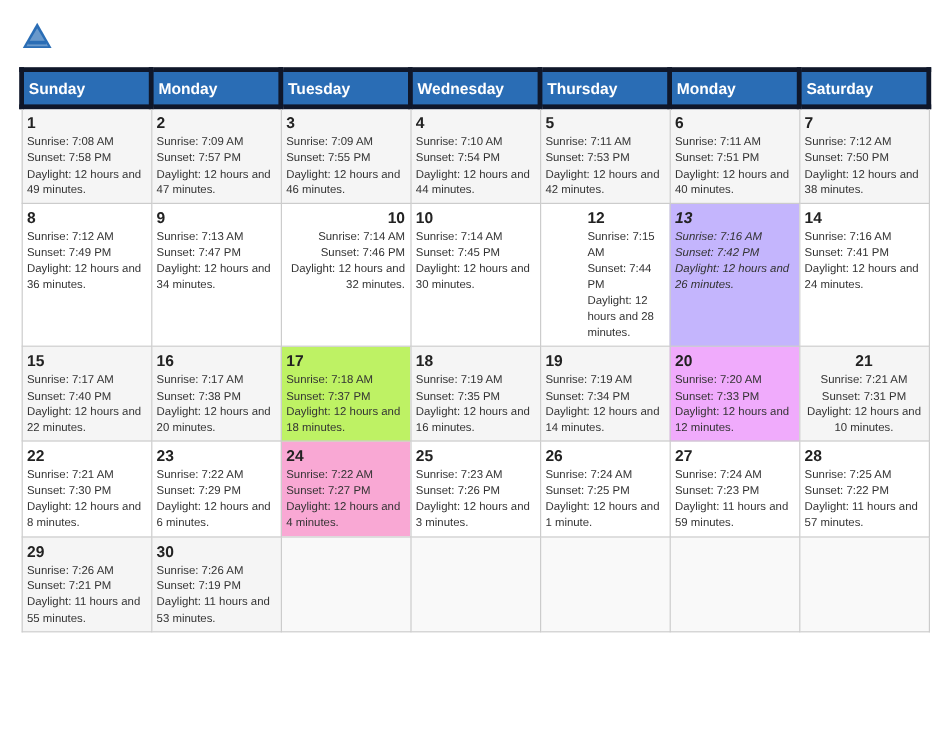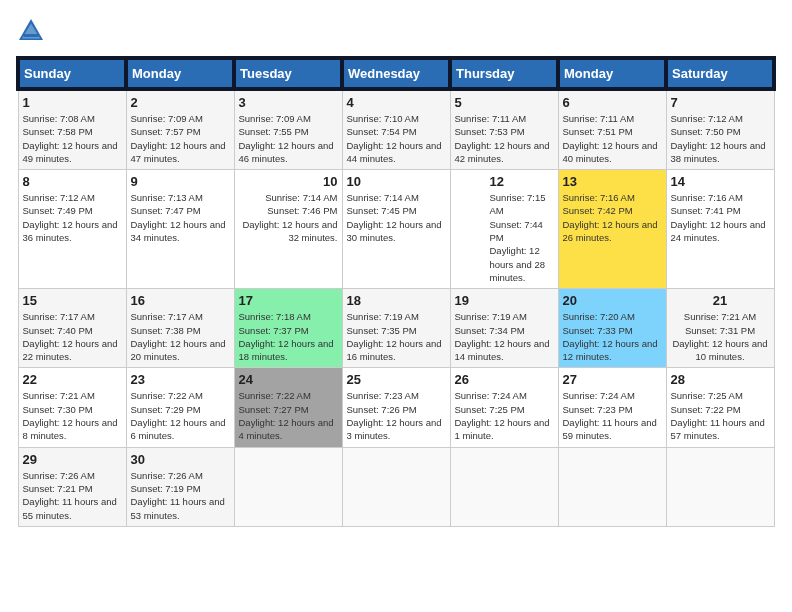--- a/index.html
+++ b/index.html
@@ -160,47 +160,47 @@
           <td style="background: rgb(255, 255, 255);"><span class="day-number">8</span>
 <span class="cell-text">Sunrise: 7:12 AM<br>Sunset: 7:49 PM<br>Daylight: 12 hours and 36 minutes.</span></td>
           <td style="background: rgb(255, 255, 255);"><span class="day-number">9</span>
 <span class="cell-text">Sunrise: 7:13 AM<br>Sunset: 7:47 PM<br>Daylight: 12 hours and 34 minutes.</span></td>
           <td style="background: rgb(255, 255, 255); text-align: right;"><span class="day-number">10</span>
 <span class="cell-text">Sunrise: 7:14 AM<br>Sunset: 7:46 PM<br>Daylight: 12 hours and 32 minutes.</span></td>
           <td style="background: rgb(255, 255, 255);"><span class="day-number">10</span>
 <span class="cell-text">Sunrise: 7:14 AM<br>Sunset: 7:45 PM<br>Daylight: 12 hours and 30 minutes.</span></td>
           <td style="background: rgb(255, 255, 255); padding-left: 39px;"><span class="day-number">12</span>
 <span class="cell-text">Sunrise: 7:15 AM<br>Sunset: 7:44 PM<br>Daylight: 12 hours and 28 minutes.</span></td>
-          <td style="background: #fde047;"><span class="day-number">13</span>
+          <td style="background: #c4b5fd; font-style: italic;"><span class="day-number">13</span>
 <span class="cell-text">Sunrise: 7:16 AM<br>Sunset: 7:42 PM<br>Daylight: 12 hours and 26 minutes.</span></td>
           <td style="background: rgb(255, 255, 255);"><span class="day-number">14</span>
 <span class="cell-text">Sunrise: 7:16 AM<br>Sunset: 7:41 PM<br>Daylight: 12 hours and 24 minutes.</span></td>
         </tr>
         <tr>
           <td style="background: rgb(245, 245, 245);"><span class="day-number">15</span>
 <span class="cell-text">Sunrise: 7:17 AM<br>Sunset: 7:40 PM<br>Daylight: 12 hours and 22 minutes.</span></td>
           <td style="background: rgb(245, 245, 245);"><span class="day-number">16</span>
 <span class="cell-text">Sunrise: 7:17 AM<br>Sunset: 7:38 PM<br>Daylight: 12 hours and 20 minutes.</span></td>
-          <td style="background: #86efac;"><span class="day-number">17</span>
+          <td style="background: #bef264;"><span class="day-number">17</span>
 <span class="cell-text">Sunrise: 7:18 AM<br>Sunset: 7:37 PM<br>Daylight: 12 hours and 18 minutes.</span></td>
           <td style="background: rgb(245, 245, 245);"><span class="day-number">18</span>
 <span class="cell-text">Sunrise: 7:19 AM<br>Sunset: 7:35 PM<br>Daylight: 12 hours and 16 minutes.</span></td>
           <td style="background: rgb(245, 245, 245);"><span class="day-number">19</span>
 <span class="cell-text">Sunrise: 7:19 AM<br>Sunset: 7:34 PM<br>Daylight: 12 hours and 14 minutes.</span></td>
-          <td style="background: #7dd3fc;"><span class="day-number">20</span>
+          <td style="background: #f0abfc;"><span class="day-number">20</span>
 <span class="cell-text">Sunrise: 7:20 AM<br>Sunset: 7:33 PM<br>Daylight: 12 hours and 12 minutes.</span></td>
           <td style="background: rgb(245, 245, 245); text-align: center;"><span class="day-number">21</span>
 <span class="cell-text">Sunrise: 7:21 AM<br>Sunset: 7:31 PM<br>Daylight: 12 hours and 10 minutes.</span></td>
         </tr>
         <tr>
           <td style="background: rgb(255, 255, 255);"><span class="day-number">22</span>
 <span class="cell-text">Sunrise: 7:21 AM<br>Sunset: 7:30 PM<br>Daylight: 12 hours and 8 minutes.</span></td>
           <td style="background: rgb(255, 255, 255);"><span class="day-number">23</span>
 <span class="cell-text">Sunrise: 7:22 AM<br>Sunset: 7:29 PM<br>Daylight: 12 hours and 6 minutes.</span></td>
-          <td style="background: #a3a3a3; margin-top: 29px;"><span class="day-number">24</span>
+          <td style="background: #f9a8d4; margin-top: 29px;"><span class="day-number">24</span>
 <span class="cell-text">Sunrise: 7:22 AM<br>Sunset: 7:27 PM<br>Daylight: 12 hours and 4 minutes.</span></td>
           <td style="background: rgb(255, 255, 255);"><span class="day-number">25</span>
 <span class="cell-text">Sunrise: 7:23 AM<br>Sunset: 7:26 PM<br>Daylight: 12 hours and 3 minutes.</span></td>
           <td style="background: rgb(255, 255, 255);"><span class="day-number">26</span>
 <span class="cell-text">Sunrise: 7:24 AM<br>Sunset: 7:25 PM<br>Daylight: 12 hours and 1 minute.</span></td>
           <td style="background: rgb(255, 255, 255);"><span class="day-number">27</span>
 <span class="cell-text">Sunrise: 7:24 AM<br>Sunset: 7:23 PM<br>Daylight: 11 hours and 59 minutes.</span></td>
           <td style="background: rgb(255, 255, 255);"><span class="day-number">28</span>
 <span class="cell-text">Sunrise: 7:25 AM<br>Sunset: 7:22 PM<br>Daylight: 11 hours and 57 minutes.</span></td>
         </tr>

